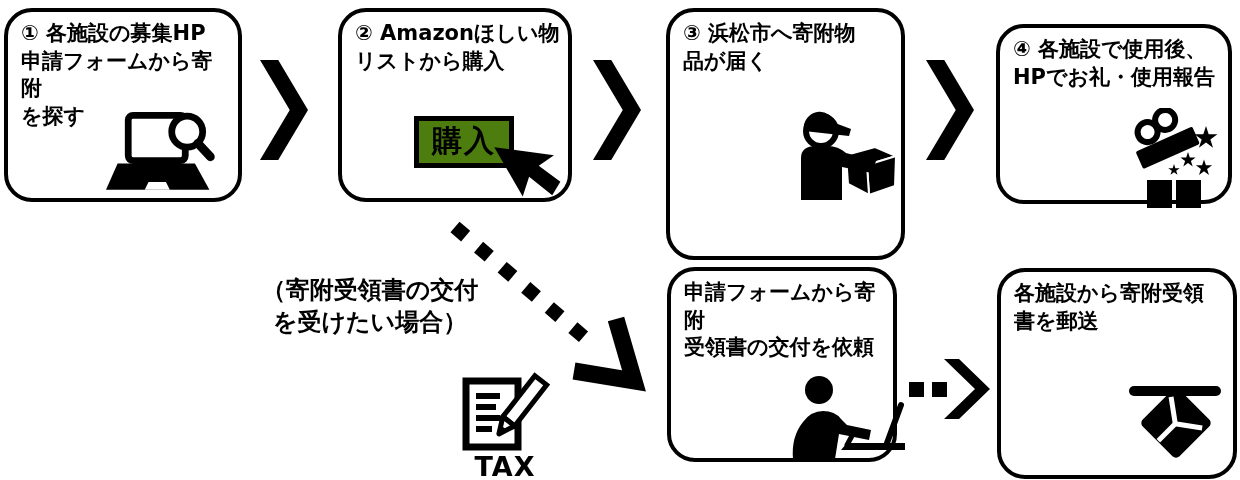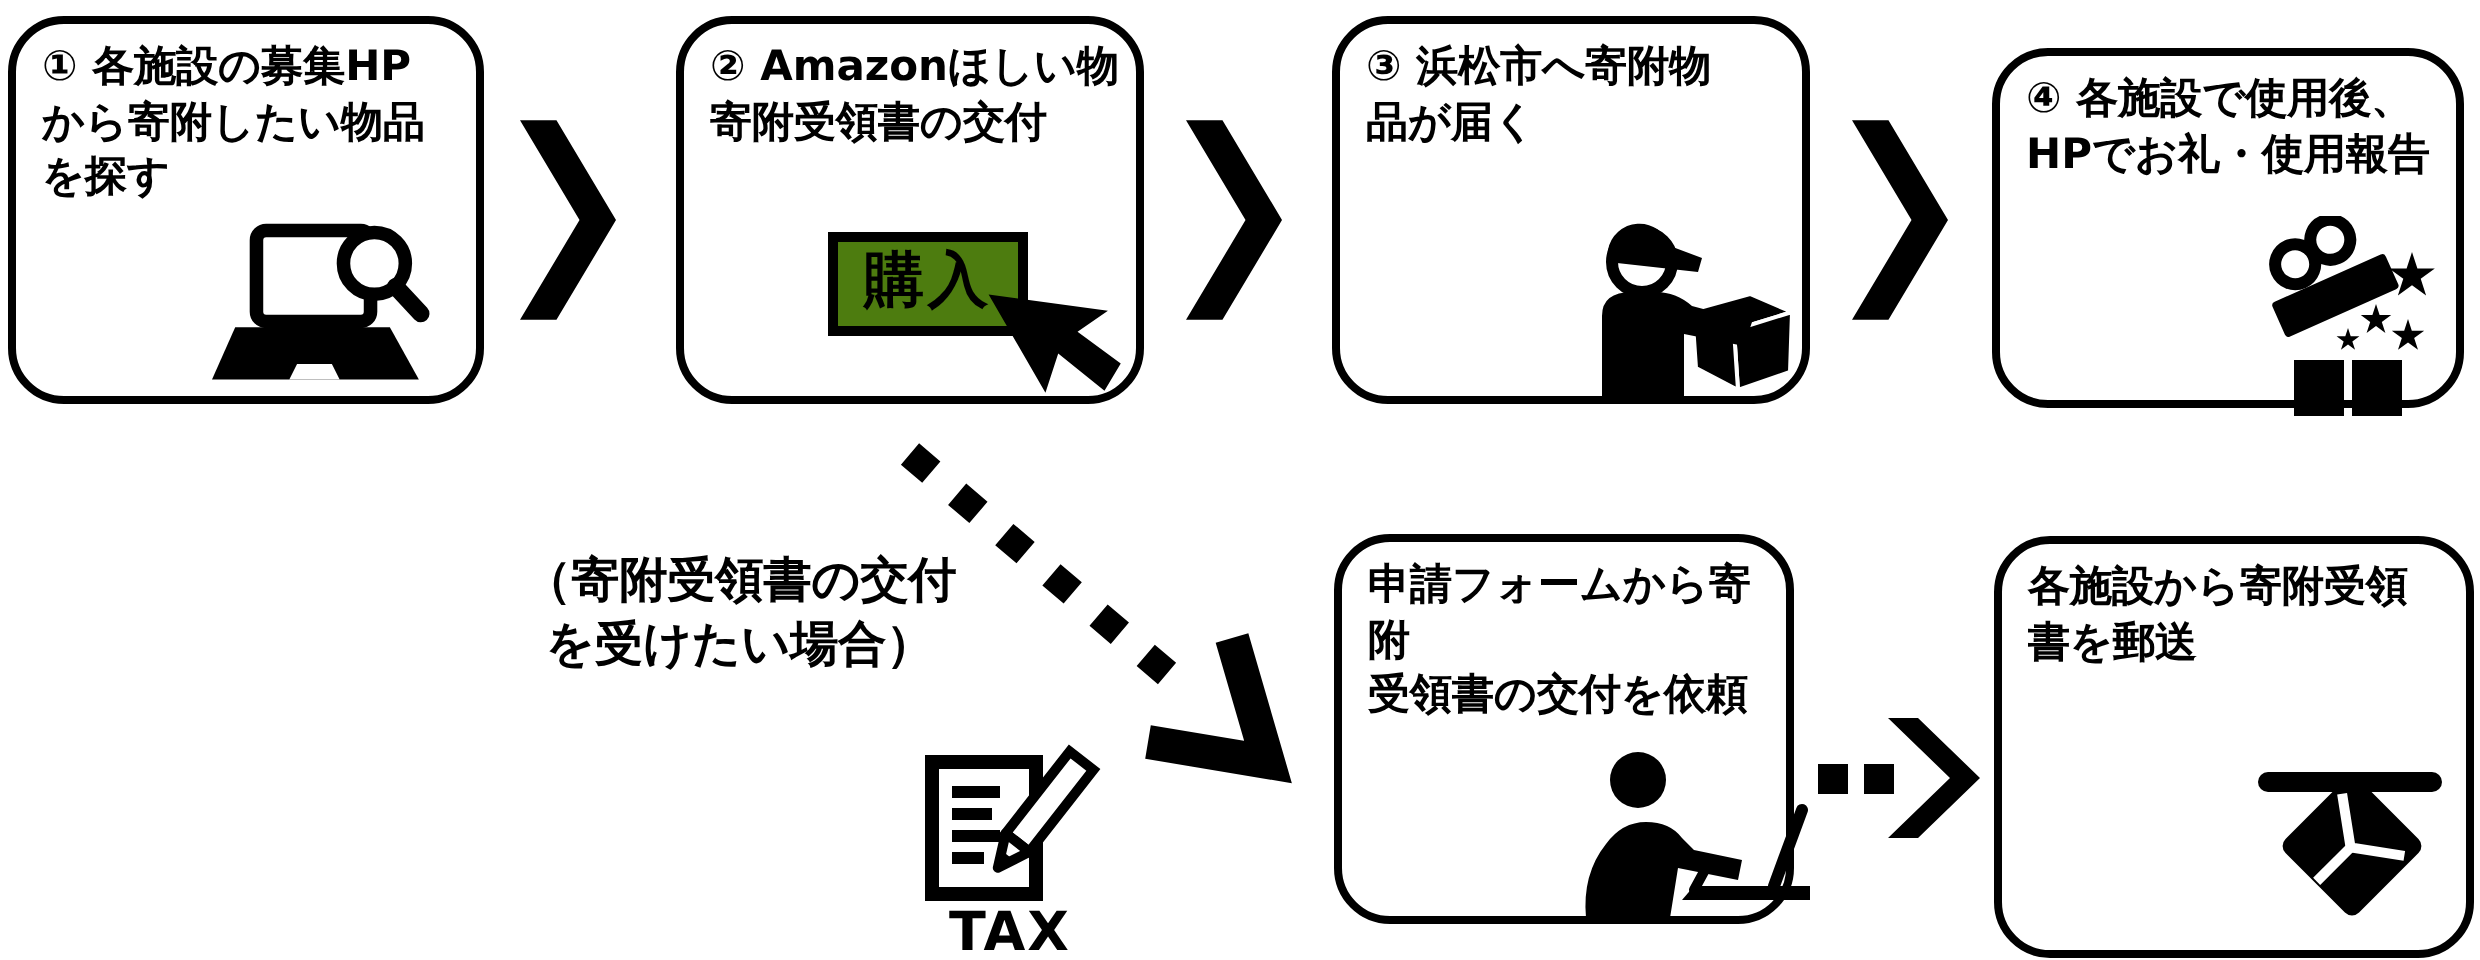--- a/index.html
+++ b/index.html
@@ -11,21 +11,21 @@
     position:absolute;background:#fff;border:4px solid #000;border-radius:28px;
     box-sizing:border-box;
   }
   .box-text{
     position:absolute;left:13px;top:8px;right:6px;
     font-size:21px;font-weight:bold;line-height:1.32;
     white-space:pre-line;letter-spacing:0;
   }
   #box1{left:4px;top:8px;width:238px;height:194px;}
   #box2{left:338px;top:8px;width:234px;height:194px;}
-  #box3{left:666px;top:8px;width:239px;height:194px;}
+  #box3{left:666px;top:8px;width:239px;height:252px;}
   #box4{left:996px;top:24px;width:236px;height:180px;}
   #box5{left:667px;top:267px;width:230px;height:195px;}
   #box6{left:997px;top:268px;width:240px;height:211px;}
   .icon{position:absolute;}
   .flow-arrow{position:absolute;top:58px;width:48px;height:104px;}
   #arrow1{left:260px;} #arrow2{left:593px;} #arrow3{left:926px;}
   .buy-btn{
     position:absolute;left:72px;top:104px;
     border:5px solid #000;background:#4d7c0f;padding:2px 13px 4px;
     font-size:30px;font-weight:bold;line-height:1.2;letter-spacing:2px;
@@ -41,38 +41,38 @@
   .diag-arrow{position:absolute;left:440px;top:213px;width:210px;height:180px;overflow:visible;}
   .dash-arrow{position:absolute;left:908px;top:356px;width:84px;height:66px;}
 </style>
 </head>
 <body>
 
 <div class="canvas">
 
   <div class="flow-box" id="box1">
     <div class="box-text">① 各施設の募集HP
-から寄附したい物品
+申請フォームから寄附
 を探す</div>
     <svg class="icon" style="left:98px;top:96px;" width="116" height="88" viewBox="0 0 120 90">
       <path d="M12 57 L92 57 L107 84 L0 84 Z" fill="#000"></path>
       <path d="M44 76 L62 76 L66 84 L40 84 Z" fill="#fff"></path>
       <rect x="23" y="7" width="59" height="47" rx="5" fill="#fff" stroke="#000" stroke-width="7"></rect>
       <circle cx="84" cy="24" r="16" fill="#fff" stroke="#000" stroke-width="7"></circle>
       <line x1="95" y1="36" x2="108" y2="50" stroke="#000" stroke-width="9" stroke-linecap="round"></line>
     </svg>
   </div>
 
   <svg class="flow-arrow" id="arrow1" viewBox="0 0 50 104">
     <path d="M0 0 L19 0 L50 52 L19 104 L0 104 L31 52 Z" fill="#000"></path>
   </svg>
 
   <div class="flow-box" id="box2">
     <div class="box-text">② Amazonほしい物
-寄附受領書の交付</div>
+リストから購入</div>
     <div class="buy-btn">購入</div>
     <svg class="cursor" viewBox="0 0 56 56">
       <path d="M8 3 L8 40 L18 31 L25 49 L34 44 L27 28 L39 27 Z" fill="#000" transform="translate(5 2) rotate(-30 20 24)"></path>
     </svg>
   </div>
 
   <svg class="flow-arrow" id="arrow2" viewBox="0 0 50 104">
     <path d="M0 0 L19 0 L50 52 L19 104 L0 104 L31 52 Z" fill="#000"></path>
   </svg>
 

